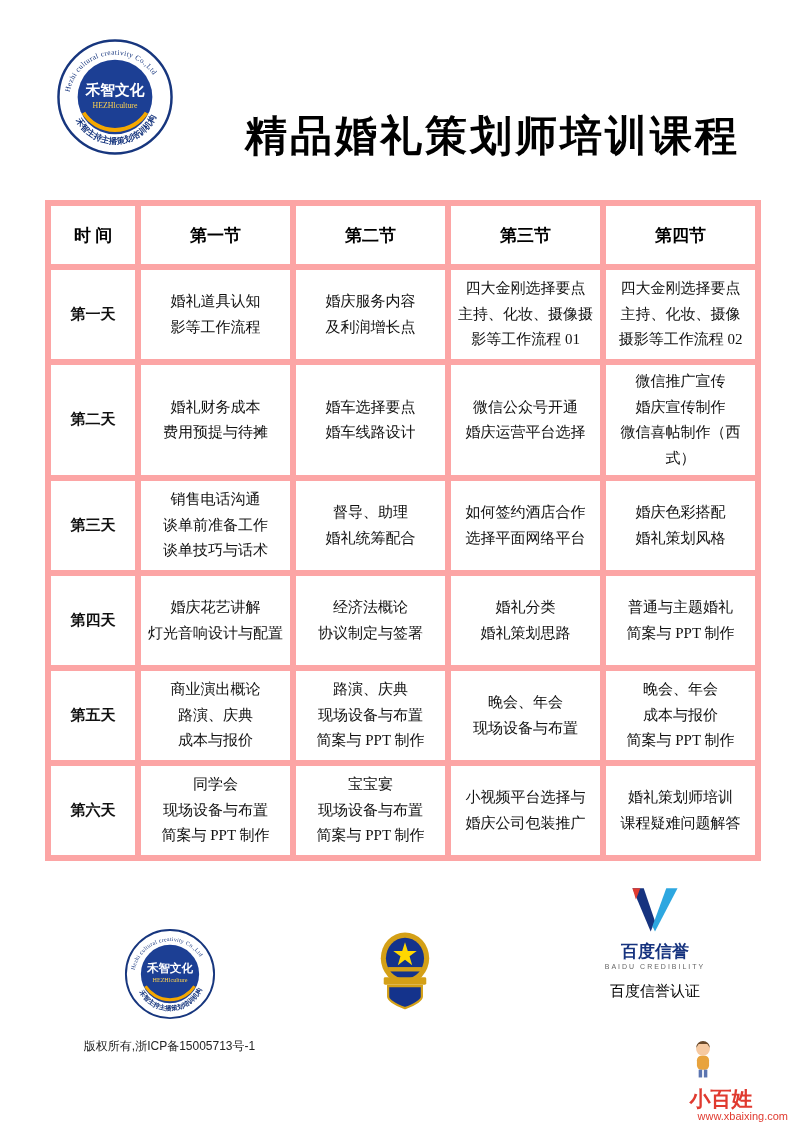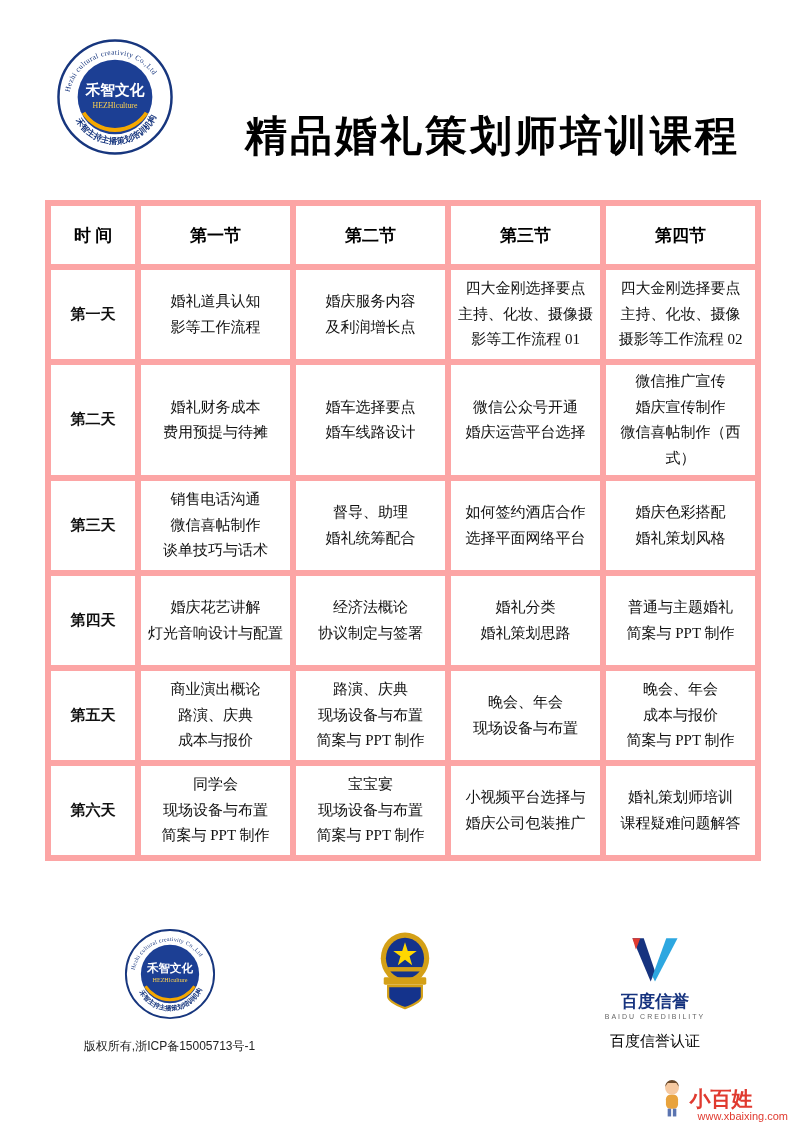--- a/index.html
+++ b/index.html
@@ -30,34 +30,34 @@
   }
   .course-table thead th { height:64px; font-size:17px; font-weight:bold; color:#000; }
   .course-table tbody td { height:95px; font-size:15px; line-height:1.7; color:#111; }
   .time-cell { font-weight:bold; font-size:16px; }
   .blue-text { color:#2143c7; }
 
   
   .footer-col { position:absolute; text-align:center; }
   .footer-left  { left:72px;  top:928px; width:195px; }
   .footer-center{ left:300px; top:928px; width:210px; }
-  .footer-right { left:555px; top:934px; width:200px; }
+  .footer-right { left:555px; top:884px; width:200px; }
   .caption-small { margin-top:14px; font-size:12px; color:#222;
                    font-family:"Liberation Sans","DejaVu Sans",sans-serif; }
   .caption-bold  { margin-top:12px; font-size:16px; font-weight:bold; color:#000; }
   .baidu-title { margin-top:2px; font-size:17px; font-weight:bold; color:#16337f;
                  font-family:"Liberation Sans","DejaVu Sans",sans-serif; }
   .baidu-sub { font-size:7px; letter-spacing:2px; color:#666;
                font-family:"Liberation Sans","DejaVu Sans",sans-serif; }
   .baidu-caption { margin-top:12px; font-size:15px; color:#000; }
 
   
   .watermark {
     position:absolute; right:12px; bottom:6px;
-    display:flex; align-items:flex-end; gap:5px;
+    display:flex; align-items:flex-start; gap:5px;flex-direction:column;
   }
   .wm-text { text-align:left; color:#e03a2f;
              font-family:"Liberation Sans","DejaVu Sans",sans-serif; }
   .wm-name { font-size:21px; font-weight:bold; line-height:1.05; }
   .wm-url  { font-size:11px;margin-left:8px; }
 </style>
 </head>
 <body>
 
 <div class="page">
@@ -141,21 +141,21 @@
           <td>
             <div>微信推广宣传</div>
             <div>婚庆宣传制作</div>
             <div>微信喜帖制作（西式）</div>
           </td>
         </tr>
         <tr>
           <td class="time-cell">第三天</td>
           <td>
             <div>销售电话沟通</div>
-            <div>微信喜帖制作</div>
+            <div>谈单前准备工作</div>
             <div>谈单技巧与话术</div>
           </td>
           <td>
             <div>督导、助理</div>
             <div>婚礼统筹配合</div>
           </td>
           <td>
             <div>如何签约酒店合作</div>
             <div>选择平面网络平台</div>
           </td>

